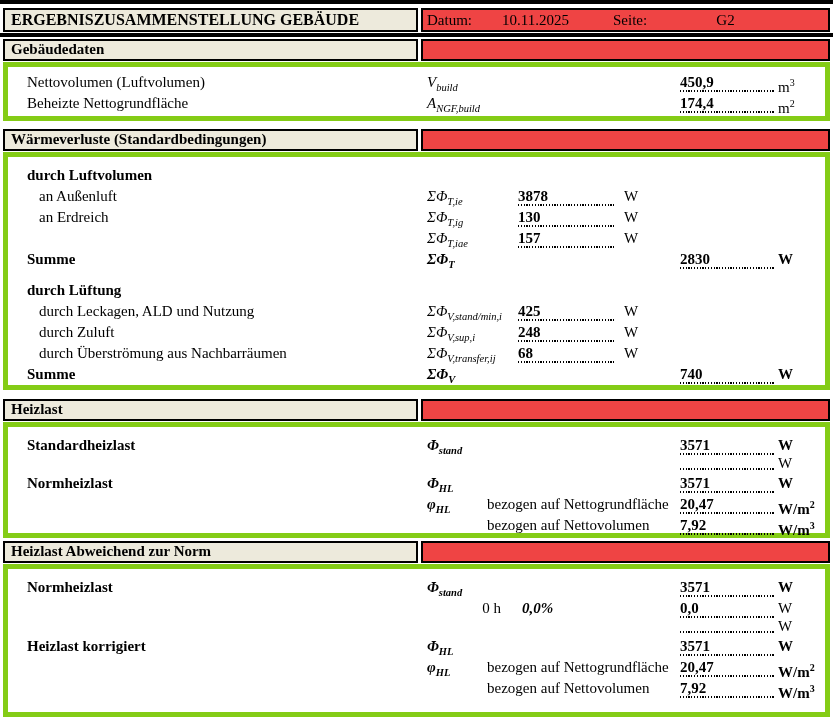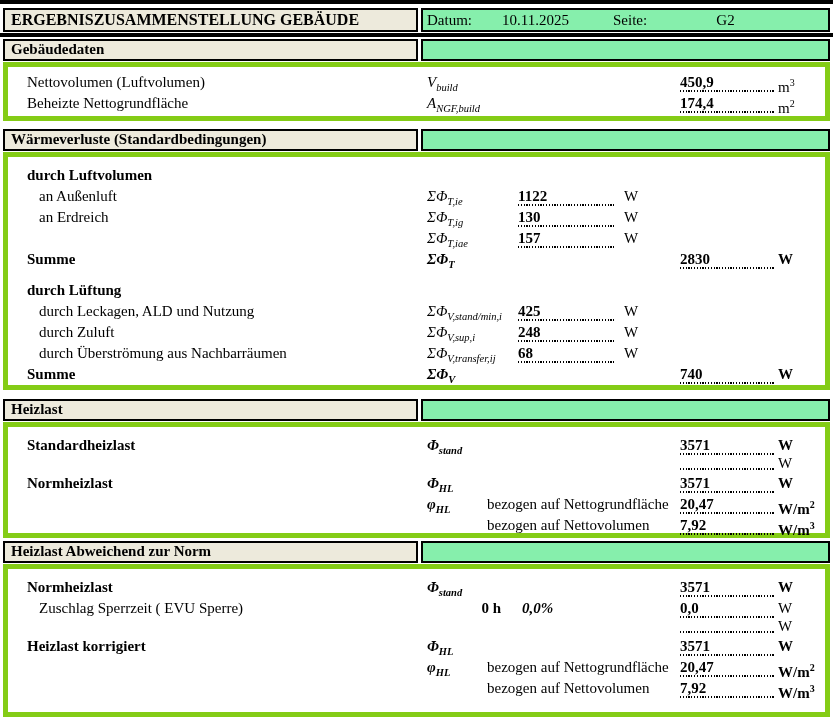--- a/index.html
+++ b/index.html
@@ -7,21 +7,21 @@
   .page {
     position: relative;
     width: 819px;
     height: 721px;
     background: #ffffff;
     font-family: "Liberation Serif", serif;
     color: #000;
     font-size: 15px;
   }
   .bar { position: absolute; background: #000; }
-  .cell { position: absolute; border: 2px solid #000; background: #86efac; }
+  .cell { position: absolute; border: 2px solid #000; background: #ef4444; }
   .title-cell { background: #edeadc; font-weight: bold; font-size: 16px; padding-left: 6px; line-height: 19px; }
   .sec-title { background: #edeadc; font-weight: bold; font-size: 15px; padding-left: 6px; line-height: 17px; }
   .cbox { position: absolute; border: 5px solid #84cc16; background: #fff; }
   .row { position: absolute; left: 0; right: 0; height: 21px; line-height: 21px; }
   .row.blank { height: 17px; line-height: 17px; }
   .lab { position: absolute; top: 0; white-space: nowrap; }
   .l19 { left: 19px; }
   .l31 { left: 31px; }
   .b { font-weight: bold; }
   .sym { position: absolute; left: 419px; top: 0; font-style: italic; white-space: nowrap; }
@@ -33,21 +33,21 @@
     background: repeating-linear-gradient(90deg, #000 0 1.2px, transparent 1.2px 2.8px);
   }
   .mid { left: 510px; width: 97px; }
   .rgt { left: 672px; width: 94px; }
   .un { position: absolute; top: 0; white-space: nowrap; }
   .umid { left: 616px; }
   .urgt { left: 770px; font-weight: bold; }
   .urgt.r { font-weight: normal; }
   .un sup, .df sup { font-size: 10px; }
   .bez { position: absolute; left: 479px; top: 0; white-space: nowrap; }
-  .hrs { position: absolute; left: 455px; width: 38px; top: 0; text-align: right; font-weight: bold; }
+  .hrs { position: absolute; left: 455px; width: 38px; top: 0; text-align: right; font-weight: normal; }
   .pct { position: absolute; left: 514px; top: 0; font-weight: bold; font-style: italic; }
   .m-lab { position: absolute; top: 0; line-height: 20px; }
   .m-val { position: absolute; top: 0; line-height: 20px; text-align: center; }
 </style>
 </head>
 <body>
 
 <div class="page">
 
   <div class="bar" style="left:0;top:0;width:833px;height:4px"></div>
@@ -86,21 +86,21 @@
     <span>Wärmeverluste (Standardbedingungen)</span>
   </div>
   <div class="cell" style="left:421px;top:129px;width:409px;height:22px"></div>
   <div class="cbox" style="left:3px;top:152px;width:827px;height:238px">
     <div class="row" style="top:8px">
       <span class="lab l19 b">durch Luftvolumen</span>
     </div>
     <div class="row" style="top:29px">
       <span class="lab l31">an Außenluft</span>
       <span class="sym"><span>ΣΦ</span><sub>T,ie</sub></span>
-      <span class="df mid"><span>1122</span></span>
+      <span class="df mid"><span>3878</span></span>
       <span class="un umid"><span>W</span></span>
     </div>
     <div class="row" style="top:50px">
       <span class="lab l31">an Erdreich</span>
       <span class="sym"><span>ΣΦ</span><sub>T,ig</sub></span>
       <span class="df mid"><span>130</span></span>
       <span class="un umid"><span>W</span></span>
     </div>
     <div class="row" style="top:71px">
       <span class="sym"><span>ΣΦ</span><sub>T,iae</sub></span>
@@ -181,21 +181,20 @@
   </div>
   <div class="cell" style="left:421px;top:541px;width:409px;height:22px"></div>
   <div class="cbox" style="left:3px;top:564px;width:827px;height:153px">
     <div class="row" style="top:8px">
       <span class="lab l19 b">Normheizlast</span>
       <span class="sym b"><span>Φ</span><sub>stand</sub></span>
       <span class="df rgt"><span>3571</span></span>
       <span class="un urgt"><span>W</span></span>
     </div>
     <div class="row" style="top:29px">
-      <span class="lab l31">Zuschlag Sperrzeit ( EVU Sperre)</span>
       <span class="hrs">0 h</span>
       <span class="pct">0,0%</span>
       <span class="df rgt"><span>0,0</span></span>
       <span class="un urgt r"><span>W</span></span>
     </div>
     <div class="row blank" style="top:49px">
       <span class="df rgt"></span>
       <span class="un urgt r"><span>W</span></span>
     </div>
     <div class="row" style="top:67px">

